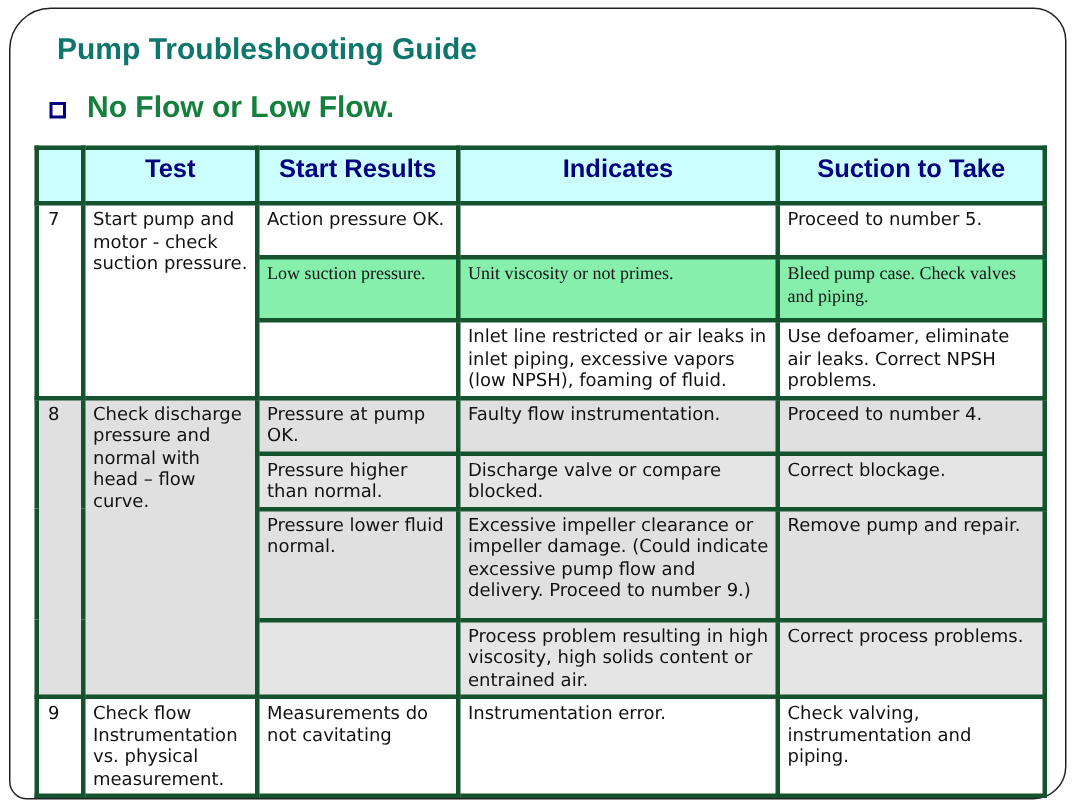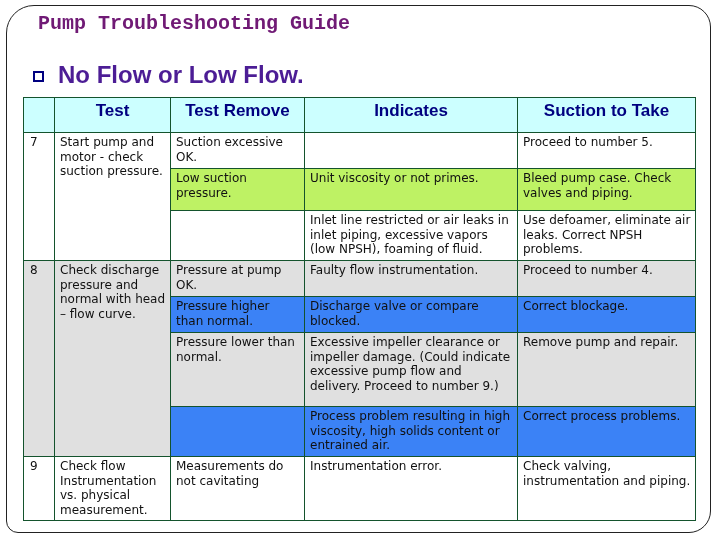--- a/index.html
+++ b/index.html
@@ -6,48 +6,48 @@
     body {
       width: 720px; height: 540px; background: #ffffff; position: relative; overflow: hidden;
       font-family: "DejaVu Sans", sans-serif;
     }
     .frame {
       position: absolute; left: 6px; top: 5px; width: 705px; height: 528px;
       border: 1px solid #222; border-radius: 28px 22px 22px 12px;
       box-sizing: border-box;
     }
     .title {
-      position: absolute; left: 38px; top: 12px;
-      font-family: Liberation Mono, monospace; font-weight: bold; font-size: 20px;
-      color: #701a75;
+      position: absolute; left: 38px; top: 22px;
+      font-family: Liberation Sans, sans-serif; font-weight: bold; font-size: 20px;
+      color: #0f766e;
     }
     .subtitle {
       position: absolute; left: 33px; top: 61px;
-      font-family: "Liberation Sans", sans-serif; font-weight: bold; font-size: 24px;
-      color: #4c1d95; display: flex; align-items: center;
+      font-family: "Liberation Sans", sans-serif; font-weight: bold; font-size: 20px;
+      color: #15803d; display: flex; align-items: center;
     }
     .bullet {
       display: inline-block; width: 11px; height: 11px; border: 2px solid #000080;
       box-sizing: border-box; margin-right: 14px; margin-top: 2px;
     }
     table {
       position: absolute; left: 23px; top: 97px;
       border-collapse: collapse; table-layout: fixed; width: 672px;
       font-size: 12px; line-height: 14.5px; color: #111;
     }
-    td, th { border: 1px solid #14532d; vertical-align: top; padding: 2px 4px 3px 5px; }
+    td, th { border: 3px solid #14532d; vertical-align: top; padding: 2px 4px 3px 5px; }
     th {
       background: #ccffff; color: #000080;
       font-family: "Liberation Sans", sans-serif; font-weight: bold; font-size: 17px;
       height: 26px; padding: 6px 4px 2px 4px; vertical-align: top; text-align: center;
     }
     .w { background: #ffffff; }
-    .g1 { background: #bef264; }
+    .g1 { background: #86efac; font-family: Liberation Serif, serif; }
     .g2 { background: #e0e0e0; }
-    .g3 { background: #3b82f6; }
+    .g3 { background: #e5e5e5; }
     .num { text-align: left; padding-left: 6px; }
   </style>
 </head>
 <body>
 
 <div class="frame"></div>
 
 <div class="title">Pump Troubleshooting Guide</div>
 
 <div class="subtitle">
@@ -60,31 +60,31 @@
     <col style="width:31px">
     <col style="width:116px">
     <col style="width:134px">
     <col style="width:213px">
     <col style="width:178px">
   </colgroup>
   <thead>
     <tr>
       <th></th>
       <th>Test</th>
-      <th>Test Remove</th>
+      <th>Start Results</th>
       <th>Indicates</th>
       <th>Suction to Take</th>
     </tr>
   </thead>
   <tbody>
 
     <tr style="height:36px">
       <td class="w num" rowspan="3">7</td>
       <td class="w" rowspan="3">Start pump and motor - check suction pressure.</td>
-      <td class="w">Suction excessive OK.</td>
+      <td class="w">Action pressure OK.</td>
       <td class="w"></td>
       <td class="w">Proceed to number 5.</td>
     </tr>
     <tr style="height:42px">
       <td class="g1">Low suction pressure.</td>
       <td class="g1">Unit viscosity or not primes.</td>
       <td class="g1">Bleed pump case. Check valves and piping.</td>
     </tr>
     <tr style="height:50px">
       <td class="w"></td>
@@ -98,21 +98,21 @@
       <td class="g2">Pressure at pump OK.</td>
       <td class="g2">Faulty flow instrumentation.</td>
       <td class="g2">Proceed to number 4.</td>
     </tr>
     <tr style="height:36px">
       <td class="g3">Pressure higher than normal.</td>
       <td class="g3">Discharge valve or compare blocked.</td>
       <td class="g3">Correct blockage.</td>
     </tr>
     <tr style="height:74px">
-      <td class="g2">Pressure lower than normal.</td>
+      <td class="g2">Pressure lower fluid normal.</td>
       <td class="g2">Excessive impeller clearance or impeller damage. (Could indicate excessive pump flow and delivery. Proceed to number 9.)</td>
       <td class="g2">Remove pump and repair.</td>
     </tr>
     <tr style="height:50px">
       <td class="g3"></td>
       <td class="g3">Process problem resulting in high viscosity, high solids content or entrained air.</td>
       <td class="g3">Correct process problems.</td>
     </tr>
 
     <tr style="height:62px">

